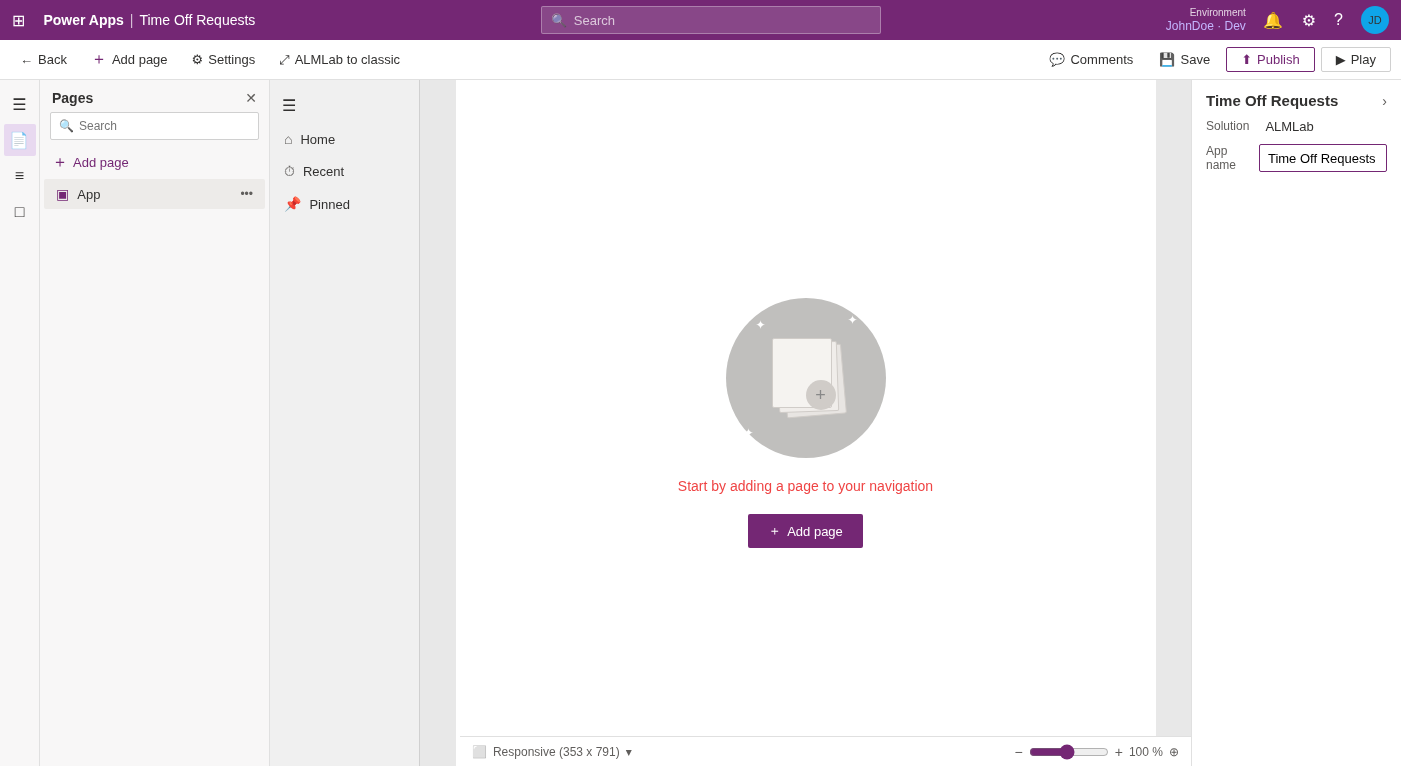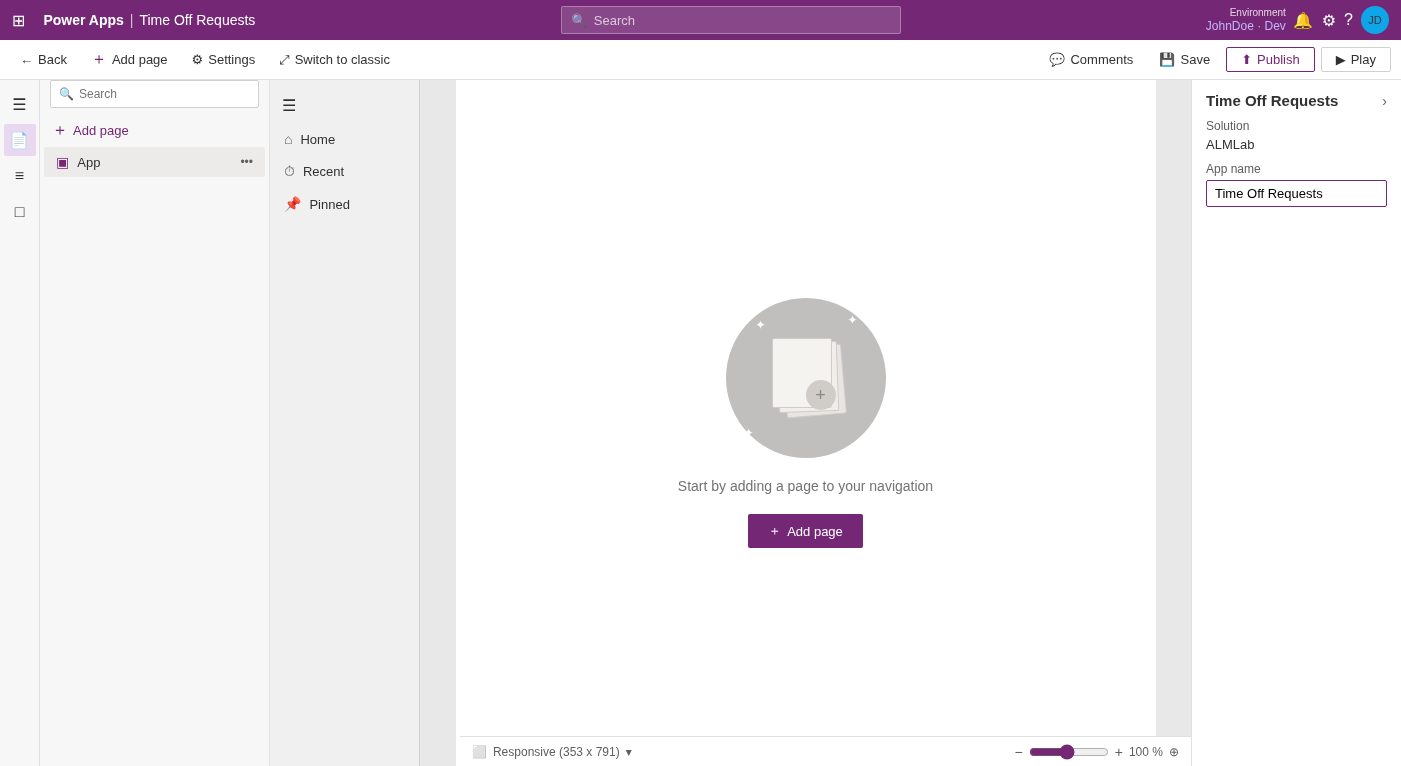--- a/index.html
+++ b/index.html
@@ -34,21 +34,21 @@
     }
     .search-box input {
       background: transparent;
       border: none;
       outline: none;
       color: white;
       font-size: 13px;
       width: 100%;
     }
     .search-box input::placeholder { color: rgba(255,255,255,0.7); }
-    .top-bar-right { display: flex; align-items: center; gap: 8px; margin-left: auto; }
+    .top-bar-right { display: flex; align-items: center; gap: 18px; margin-left: auto; }
     .top-bar-icon { color: white; font-size: 16px; cursor: pointer; }
     .avatar { width: 28px; height: 28px; border-radius: 50%; background: #0ea5e9; display: flex; align-items: center; justify-content: center; font-size: 11px; color: #333; cursor: pointer; }
 
     
     .toolbar {
       background: white;
       border-bottom: 1px solid #e0e0e0;
       height: 40px;
       display: flex;
       align-items: center;
@@ -198,21 +198,21 @@
       background: #d0ccc8;
       border-radius: 50%;
       display: flex; align-items: center; justify-content: center;
       font-size: 18px; color: #888; font-weight: 300;
     }
     .sparkle {
       position: absolute;
       color: white;
       font-size: 12px;
     }
-    .canvas-text { font-size: 14px; color: #737373; text-align: left; }
+    .canvas-text { font-size: 14px; color: #ef4444; text-align: left; }
     .canvas-add-btn {
       background: #742774; color: white;
       border: none; padding: 8px 20px; border-radius: 2px;
       display: flex; align-items: center; gap: 6px;
       cursor: pointer; font-size: 13px;
     }
 
     
     .bottom-bar {
       position: absolute; bottom: 0; left: 40px; right: 0;
@@ -229,21 +229,21 @@
       background: white;
       border-left: 1px solid #e0e0e0;
       padding: 12px 14px;
       display: flex; flex-direction: column; gap: 10px;
     }
     .right-panel-header {
       display: flex; align-items: center; justify-content: space-between;
     }
     .right-panel-title { font-size: 15px; font-weight: 600; color: #323130; }
     .right-panel-chevron { color: #605e5c; cursor: pointer; font-size: 14px; }
-    .field-group { display: flex; flex-direction: column; gap: 4px; }
+    .field-group { display: flex; flex-direction: row; gap: 16px; }
     .field-label { font-size: 12px; color: #605e5c; font-weight: 500; }
     .field-value { font-size: 13px; color: #323130; }
     .field-input {
       border: 1.5px solid #742774;
       border-radius: 2px;
       padding: 5px 8px;
       font-size: 13px;
       outline: none;
       width: 100%;
     }
@@ -294,21 +294,21 @@
   <button class="toolbar-btn">
     <span style="color:#742774;font-size:16px;">＋</span>
     <span>Add page</span>
   </button>
   <button class="toolbar-btn">
     <span>⚙</span>
     <span>Settings</span>
   </button>
   <button class="toolbar-btn">
     <span>⤢</span>
-    <span>Switch to classic</span>
+    <span>ALMLab to classic</span>
   </button>
   <div class="toolbar-right">
     <button class="toolbar-right-btn">
       <span>💬</span>
       <span>Comments</span>
     </button>
     <button class="toolbar-right-btn">
       <span>💾</span>
       <span>Save</span>
     </button>
@@ -326,20 +326,24 @@
 <div class="main-layout">
 
   <div class="sidebar-icons">
     <div class="sidebar-icon-btn">☰</div>
     <div class="sidebar-icon-btn active">📄</div>
     <div class="sidebar-icon-btn">≡</div>
     <div class="sidebar-icon-btn">□</div>
   </div>
 
   <div class="pages-panel">
+    <div class="pages-header">
+      <span class="pages-title">Pages</span>
+      <span class="pages-close">✕</span>
+    </div>
     <div class="pages-search">
       <span class="pages-search-icon">🔍</span>
       <input type="text" placeholder="Search" style="">
     </div>
     <button class="add-page-btn">
       <span style="font-size:16px;">＋</span>
       <span>Add page</span>
     </button>
     <div class="page-item active">
       <span class="page-item-icon">▣</span>

